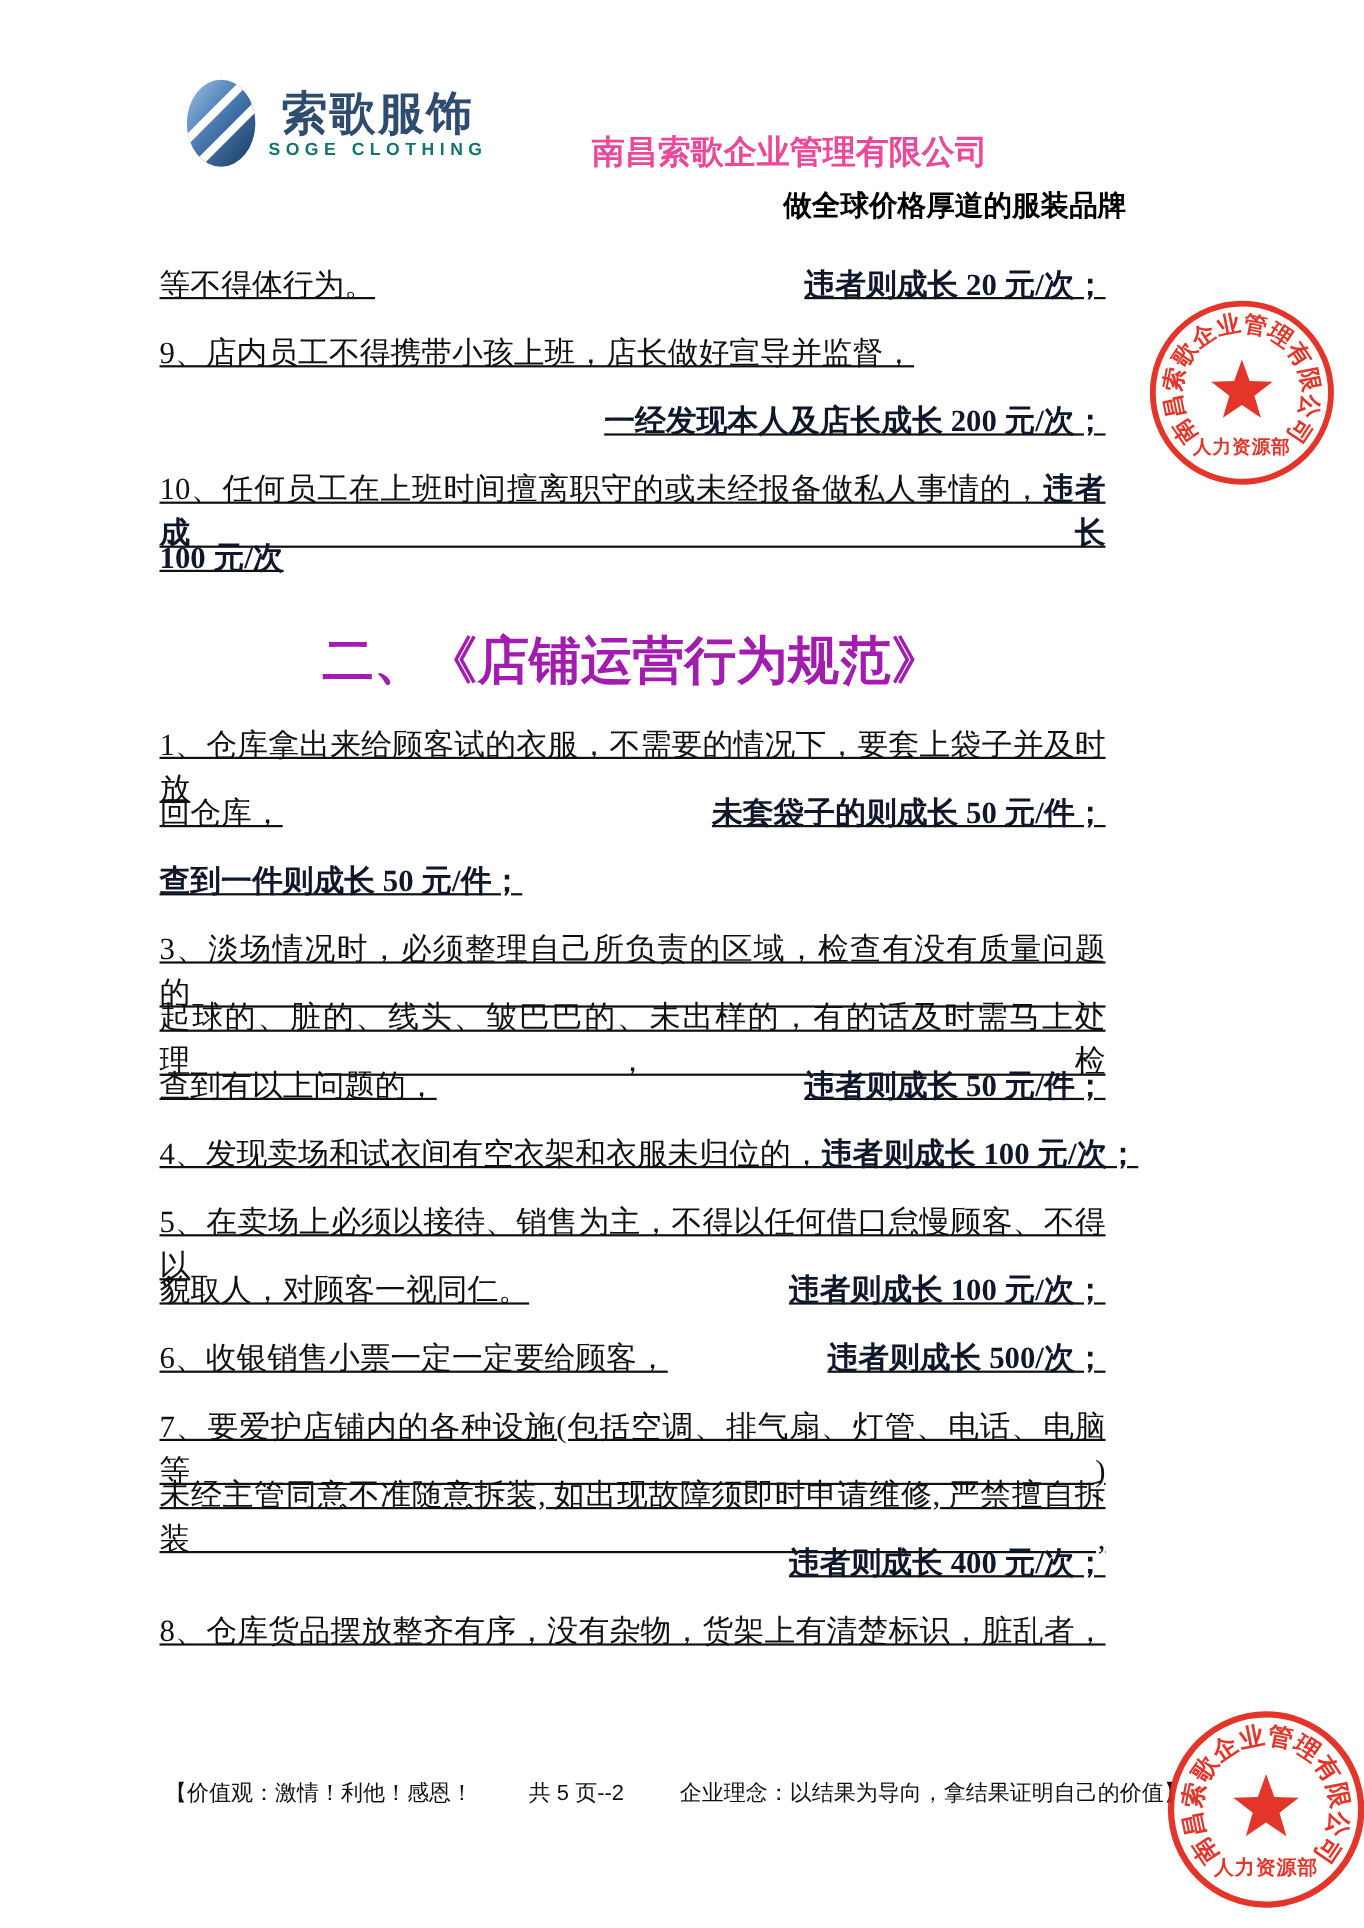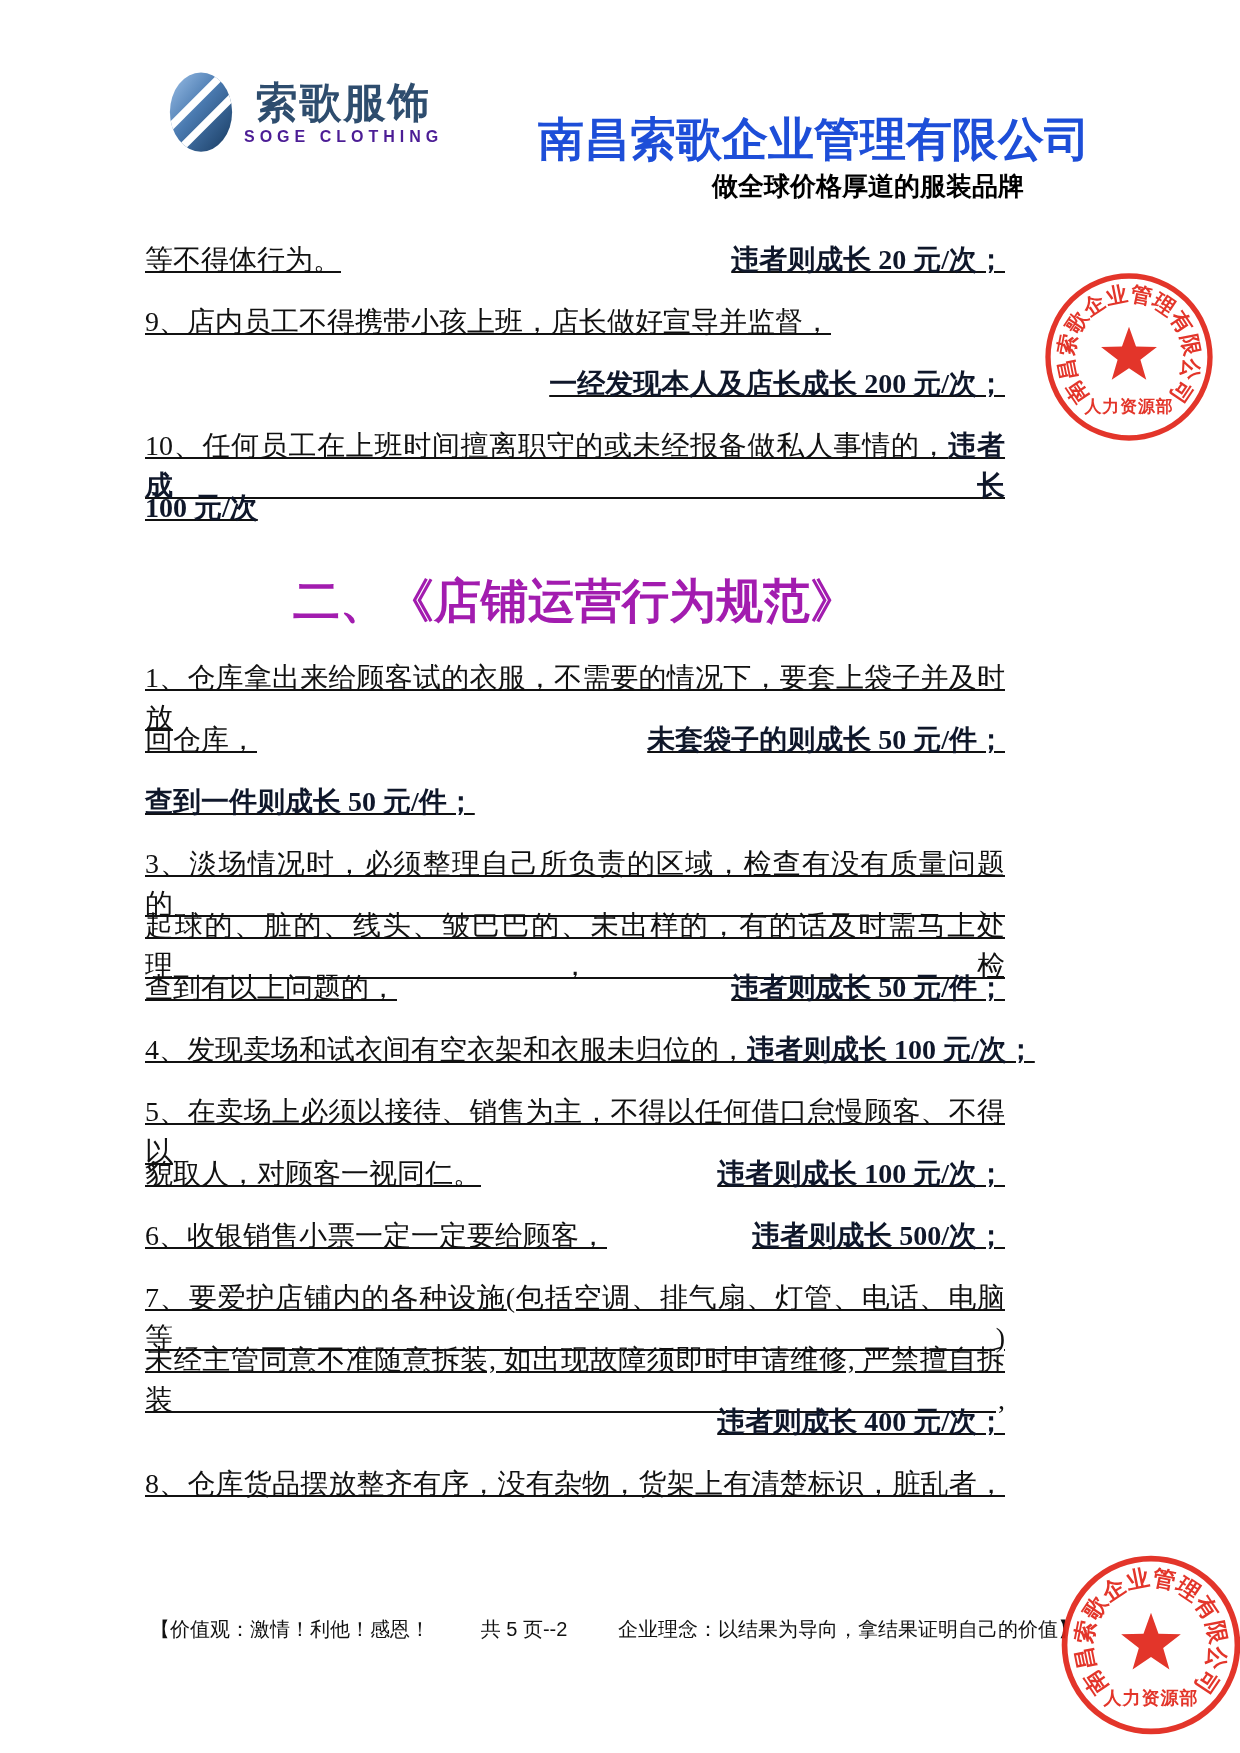--- a/index.html
+++ b/index.html
@@ -30,32 +30,32 @@
     font-size:42px;
     line-height:46px;
     letter-spacing:2px;
     color:#2e4d6e;
   }
   .logo-en{
     font-family:"Liberation Sans","DejaVu Sans",sans-serif;
     font-weight:bold;
     font-size:16px;
     letter-spacing:5px;
-    color:#4c1d95;
+    color:#0f766e;
     margin-top:2px;
   }
   .company-title{
     position:absolute;
     left:538px;
     top:116px;
     font-family:"Liberation Sans","DejaVu Sans",sans-serif;
     font-weight:bold;
-    font-size:46px;
+    font-size:30px;
     line-height:46px;
-    color:#1d4ed8;
+    color:#ec4899;
     white-space:nowrap;
   }
   .tagline{
     position:absolute;
     left:712px;
     top:172px;
     font-weight:bold;
     font-size:26px;
     line-height:30px;
     color:#000000;

